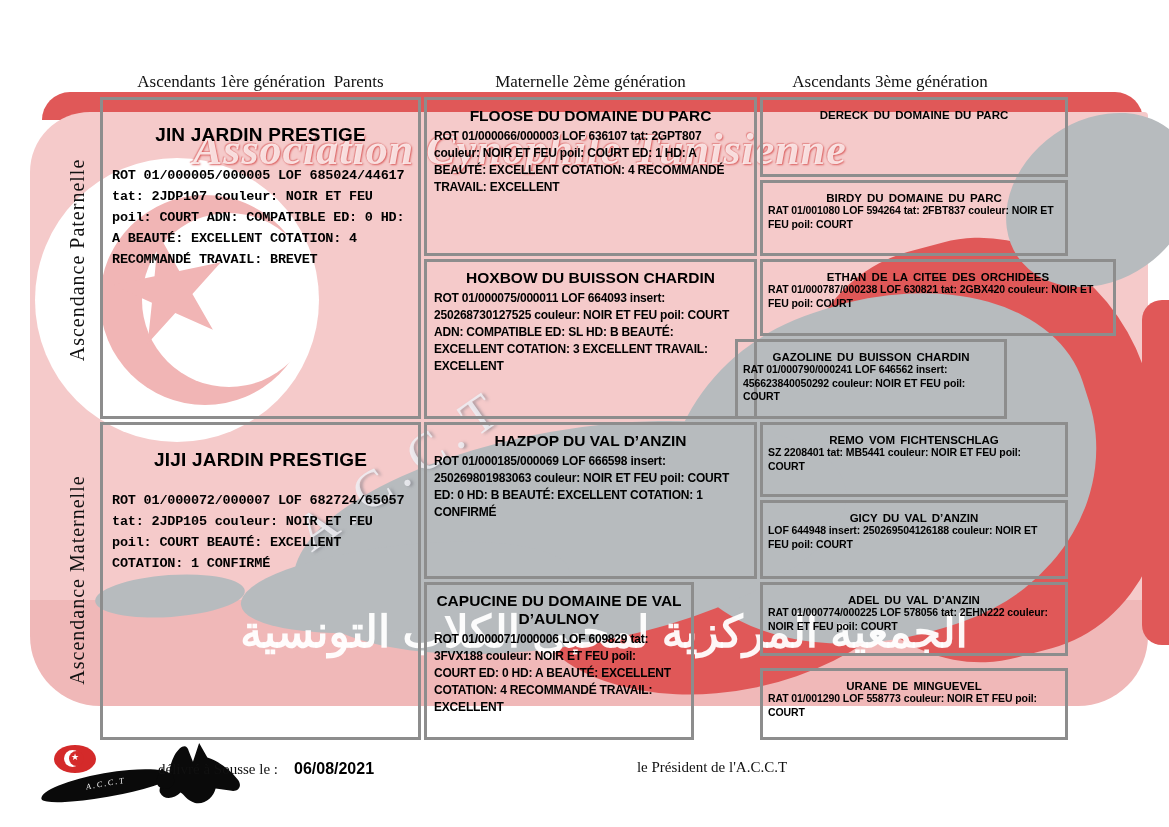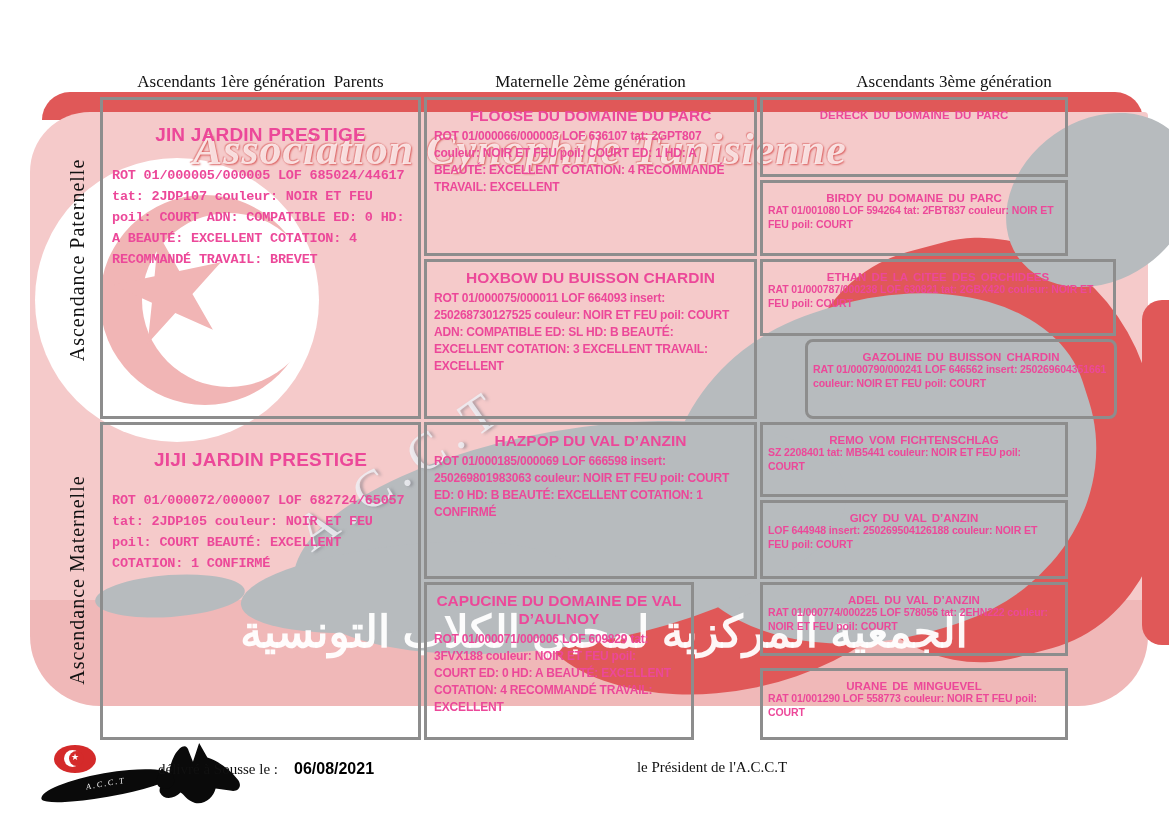--- a/index.html
+++ b/index.html
@@ -32,47 +32,47 @@
   .wm-acct{left:250px;top:440px;width:300px;text-align:center;font-family:"Liberation Serif",serif;
     font-size:52px;letter-spacing:9px;color:rgba(240,240,244,.85);transform:rotate(-35deg);
     text-shadow:2px 2px 3px rgba(120,120,130,.55);}
   .wm-arabic{left:144px;top:606px;width:920px;text-align:center;direction:rtl;
     font-size:44px;font-weight:bold;color:rgba(255,255,255,.95);letter-spacing:4px;}
 
   
   .gh{top:72px;font-family:"Liberation Serif",serif;font-size:17px;color:#111;text-align:center;white-space:pre;}
   .gh1{left:100px;width:321px;}
   .gh2{left:424px;width:333px;}
-  .gh3{left:800px;width:308px;}
+  .gh3{left:736px;width:308px;}
   .side-label{width:260px;height:24px;transform:rotate(-90deg);text-align:center;
     font-family:"Liberation Serif",serif;font-size:20px;letter-spacing:1px;color:#111;}
   .side-pat{left:-52px;top:248px;}
   .side-mat{left:-52px;top:568px;}
 
   
-  .cell{position:absolute;border:3px solid #8d8d8d;box-sizing:border-box;background:transparent;color:#ec4899;}
+  .cell{position:absolute;border:3px solid #8d8d8d;box-sizing:border-box;background:transparent;color:#000000;}
   .cell .name{font-weight:bold;text-align:center;}
   .cell .details{font-weight:bold;text-align:left;}
   .sz-l .name{font-size:19px;letter-spacing:.2px;margin-top:24px;}
   .sz-l .details{font-size:13.5px;line-height:1.55;letter-spacing:-.2px;padding:20px 9px 0 9px;font-family:Liberation Mono, monospace;}
   .sz-m .name{font-size:15.5px;margin-top:7px;}
   .sz-m .details{font-size:12px;line-height:1.42;letter-spacing:-.2px;padding:3px 20px 0 7px;}
   .sz-s .name{font-size:11.5px;margin-top:9px;word-spacing:2px;}
   .sz-s .details{font-size:10.5px;line-height:1.3;letter-spacing:-.1px;padding:0 5px;}
 
   .c-jin{left:100px;top:97px;width:321px;height:322px;}
   .c-jiji{left:100px;top:422px;width:321px;height:318px;}
   .c-floose{left:424px;top:97px;width:333px;height:159px;}
   .c-hoxbow{left:424px;top:259px;width:333px;height:160px;}
   .c-hazpop{left:424px;top:422px;width:333px;height:157px;}
   .c-capucine{left:424px;top:582px;width:270px;height:158px;}
   .c-dereck{left:760px;top:97px;width:308px;height:80px;}
   .c-birdy{left:760px;top:180px;width:308px;height:76px;}
   .c-ethan{left:760px;top:259px;width:356px;height:77px;}
-  .c-gazoline{left:805px;top:339px;width:312px;height:80px;border-radius:8px;}
+  .c-gazoline{left:735px;top:339px;width:272px;height:80px;}
   .c-remo{left:760px;top:422px;width:308px;height:75px;}
   .c-gicy{left:760px;top:500px;width:308px;height:79px;}
   .c-adel{left:760px;top:582px;width:308px;height:74px;}
   .c-urane{left:760px;top:668px;width:308px;height:72px;}
 
   
   .logo{left:40px;top:743px;width:215px;height:64px;}
   .logo-flag{left:14px;top:2px;width:42px;height:28px;background:#d42a2a;border-radius:50%;}
   .logo-flag-c1{left:10px;top:5px;width:17px;height:17px;background:#fff;border-radius:50%;}
   .logo-flag-c2{left:15px;top:6px;width:15px;height:15px;background:#d42a2a;border-radius:50%;}
@@ -153,21 +153,21 @@
   <div class="cell sz-s c-birdy">
     <div class="name">BIRDY DU DOMAINE DU PARC</div>
     <div class="details">RAT 01/001080 LOF 594264 tat: 2FBT837 couleur: NOIR ET FEU poil: COURT</div>
   </div>
   <div class="cell sz-s c-ethan">
     <div class="name">ETHAN DE LA CITEE DES ORCHIDEES</div>
     <div class="details">RAT 01/000787/000238 LOF 630821 tat: 2GBX420 couleur: NOIR ET FEU poil: COURT</div>
   </div>
   <div class="cell sz-s c-gazoline">
     <div class="name">GAZOLINE DU BUISSON CHARDIN</div>
-    <div class="details">RAT 01/000790/000241 LOF 646562 insert: 250269604351661 couleur: NOIR ET FEU poil: COURT</div>
+    <div class="details">RAT 01/000790/000241 LOF 646562 insert: 456623840050292 couleur: NOIR ET FEU poil: COURT</div>
   </div>
   <div class="cell sz-s c-remo">
     <div class="name">REMO VOM FICHTENSCHLAG</div>
     <div class="details">SZ 2208401 tat: MB5441 couleur: NOIR ET FEU poil: COURT</div>
   </div>
   <div class="cell sz-s c-gicy">
     <div class="name">GICY DU VAL D’ANZIN</div>
     <div class="details">LOF 644948 insert: 250269504126188 couleur: NOIR ET FEU poil: COURT</div>
   </div>
   <div class="cell sz-s c-adel">

